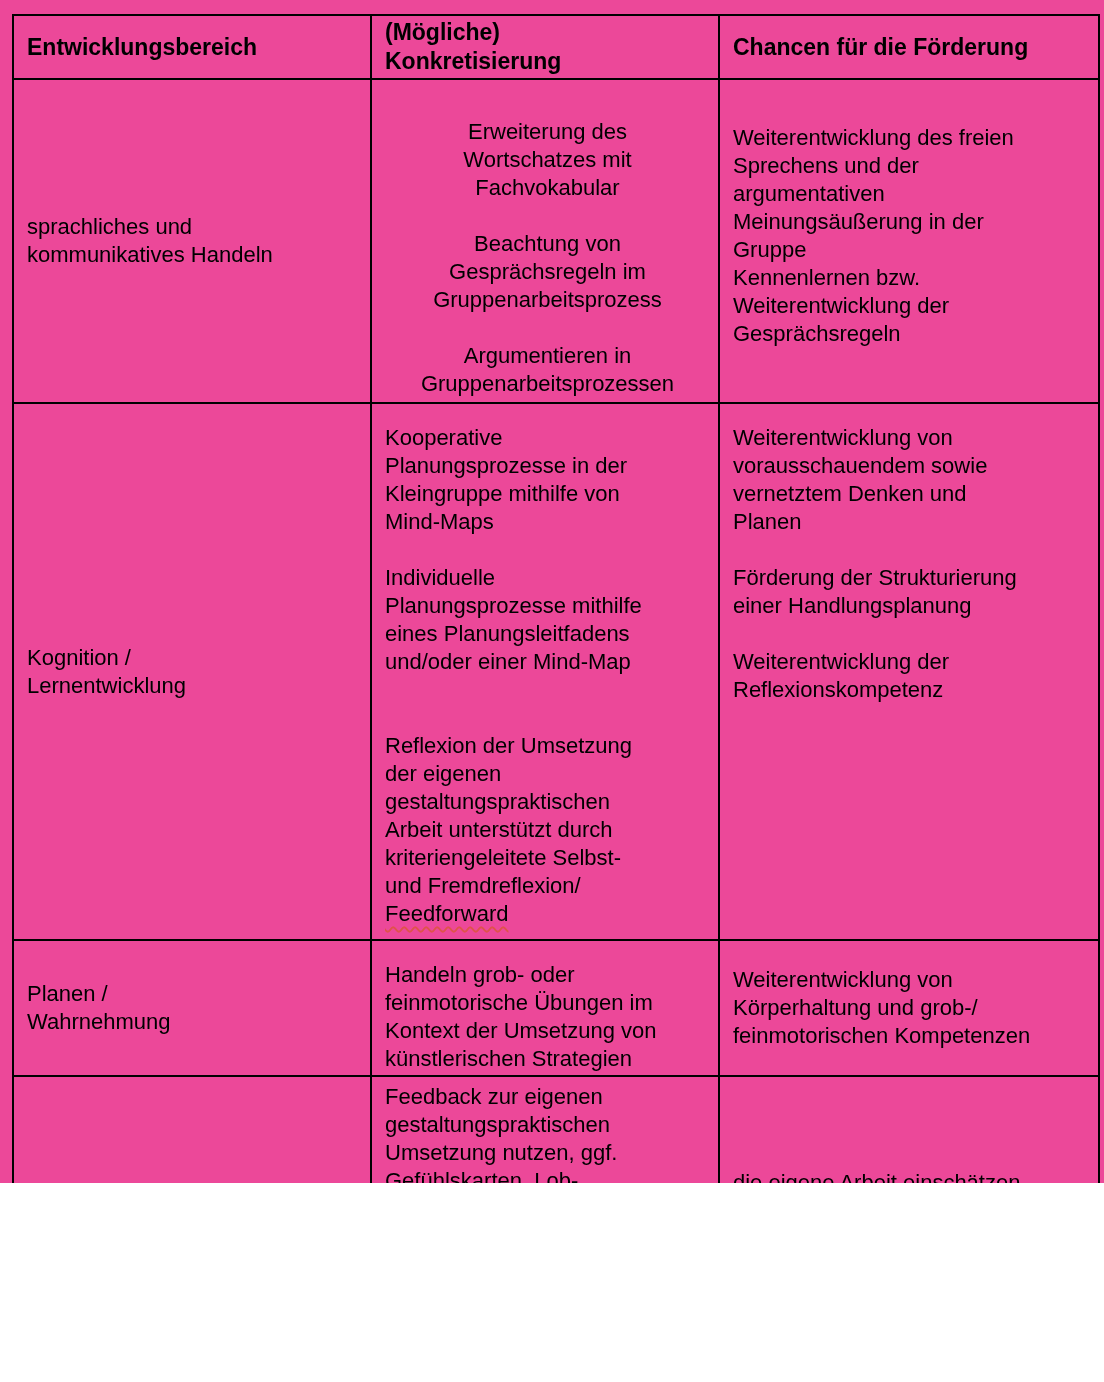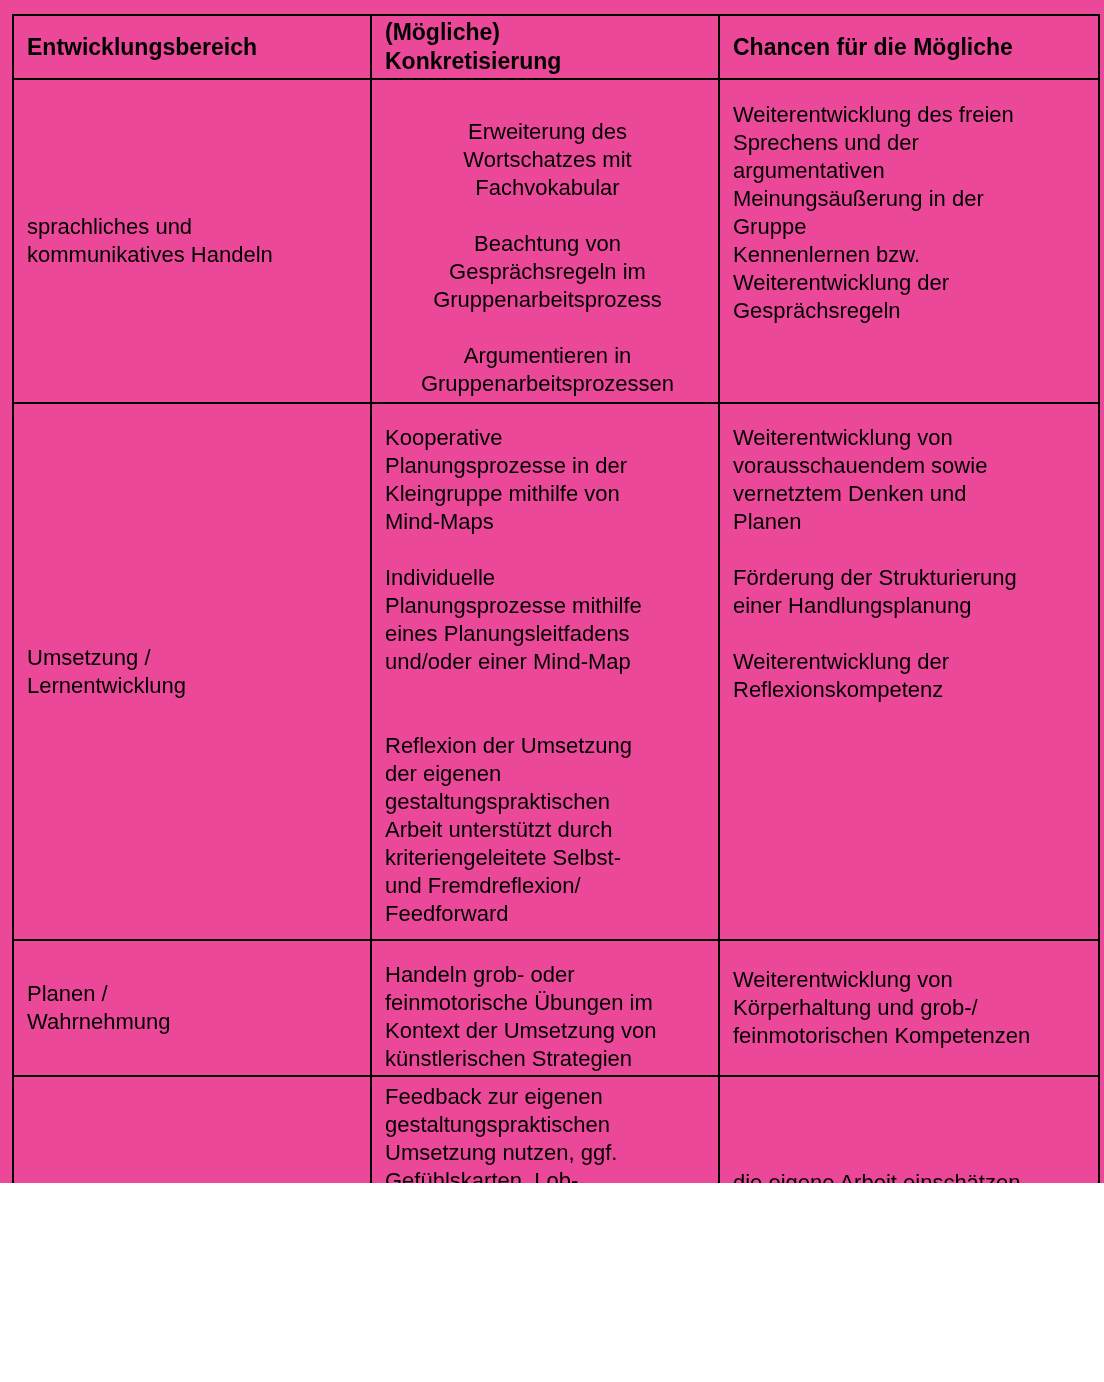--- a/index.html
+++ b/index.html
@@ -44,23 +44,24 @@
     vertical-align: middle;
   }
   tr.r1 { height: 324px; }
   tr.r2 { height: 537px; }
   tr.r3 { height: 114px; }
   tr.r4 { height: 325px; }
   td.vt { vertical-align: top; }
   td.pt4  { padding-top: 20px; }
   td.pt6  { padding-top: 6px; }
   td.pt38 { padding-top: 38px; text-align: center; }
-  td.pt46 { padding-top: 21px; margin-top: 24px; }
+  td.pt46 { padding-top: 44px; margin-top: 24px; }
   .cell-text { white-space: pre-line; }
   .spell-error {
+    text-decoration: underline;
     text-decoration-style: wavy;
     text-decoration-color: #e0524b;
     text-decoration-thickness: 2px;
     text-underline-offset: 5px;
   }
 </style>
 </head>
 <body>
 
 <div class="page">
@@ -73,21 +74,21 @@
     <thead>
       <tr>
         <th>
           <div class="cell-text">Entwicklungsbereich</div>
         </th>
         <th>
           <div class="cell-text">(Mögliche)
 Konkretisierung</div>
         </th>
         <th>
-          <div class="cell-text">Chancen für die Mögliche</div>
+          <div class="cell-text">Chancen für die Förderung</div>
         </th>
       </tr>
     </thead>
     <tbody>
       <tr class="r1">
         <td>
           <div class="cell-text">sprachliches und
 kommunikatives Handeln</div>
         </td>
         <td class="vt pt38">
@@ -108,21 +109,21 @@
 argumentativen
 Meinungsäußerung in der
 Gruppe
 Kennenlernen bzw.
 Weiterentwicklung der
 Gesprächsregeln</div>
         </td>
       </tr>
       <tr class="r2">
         <td>
-          <div class="cell-text">Umsetzung /
+          <div class="cell-text">Kognition /
 Lernentwicklung</div>
         </td>
         <td class="vt pt4">
           <div class="cell-text"><span>Kooperative
 Planungsprozesse in der
 Kleingruppe mithilfe von
 Mind-Maps
 
 Individuelle
 Planungsprozesse mithilfe

